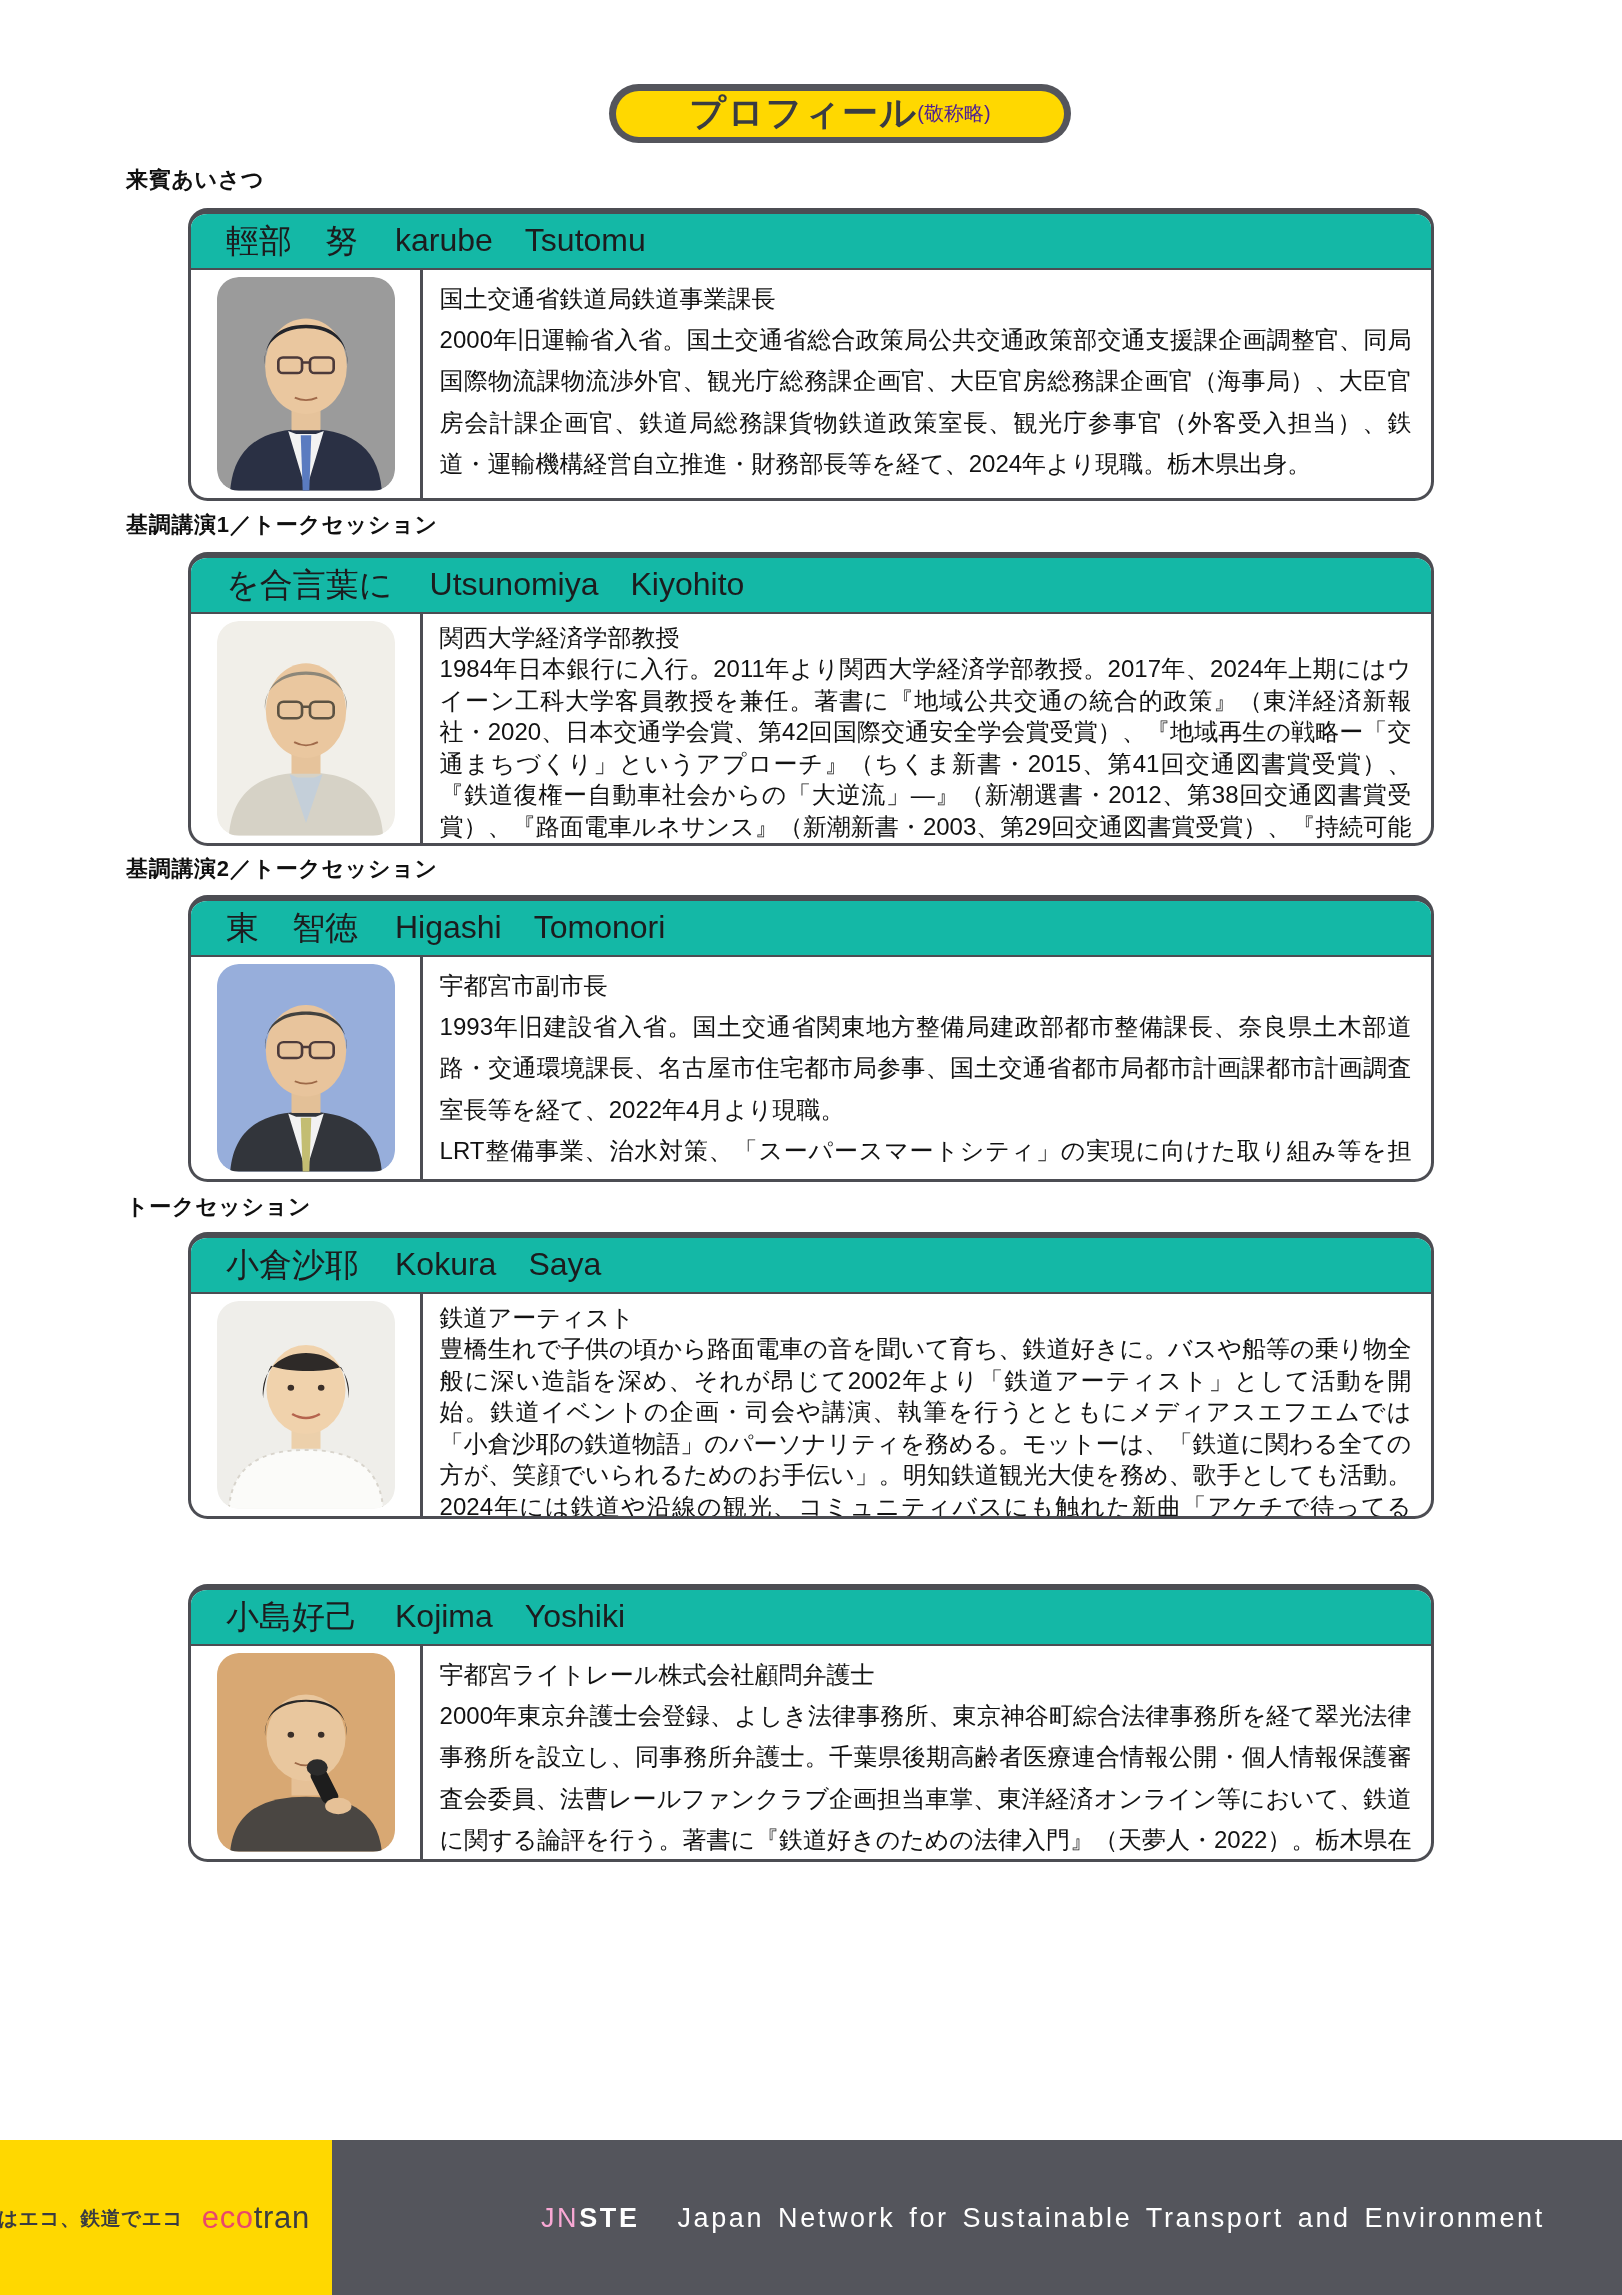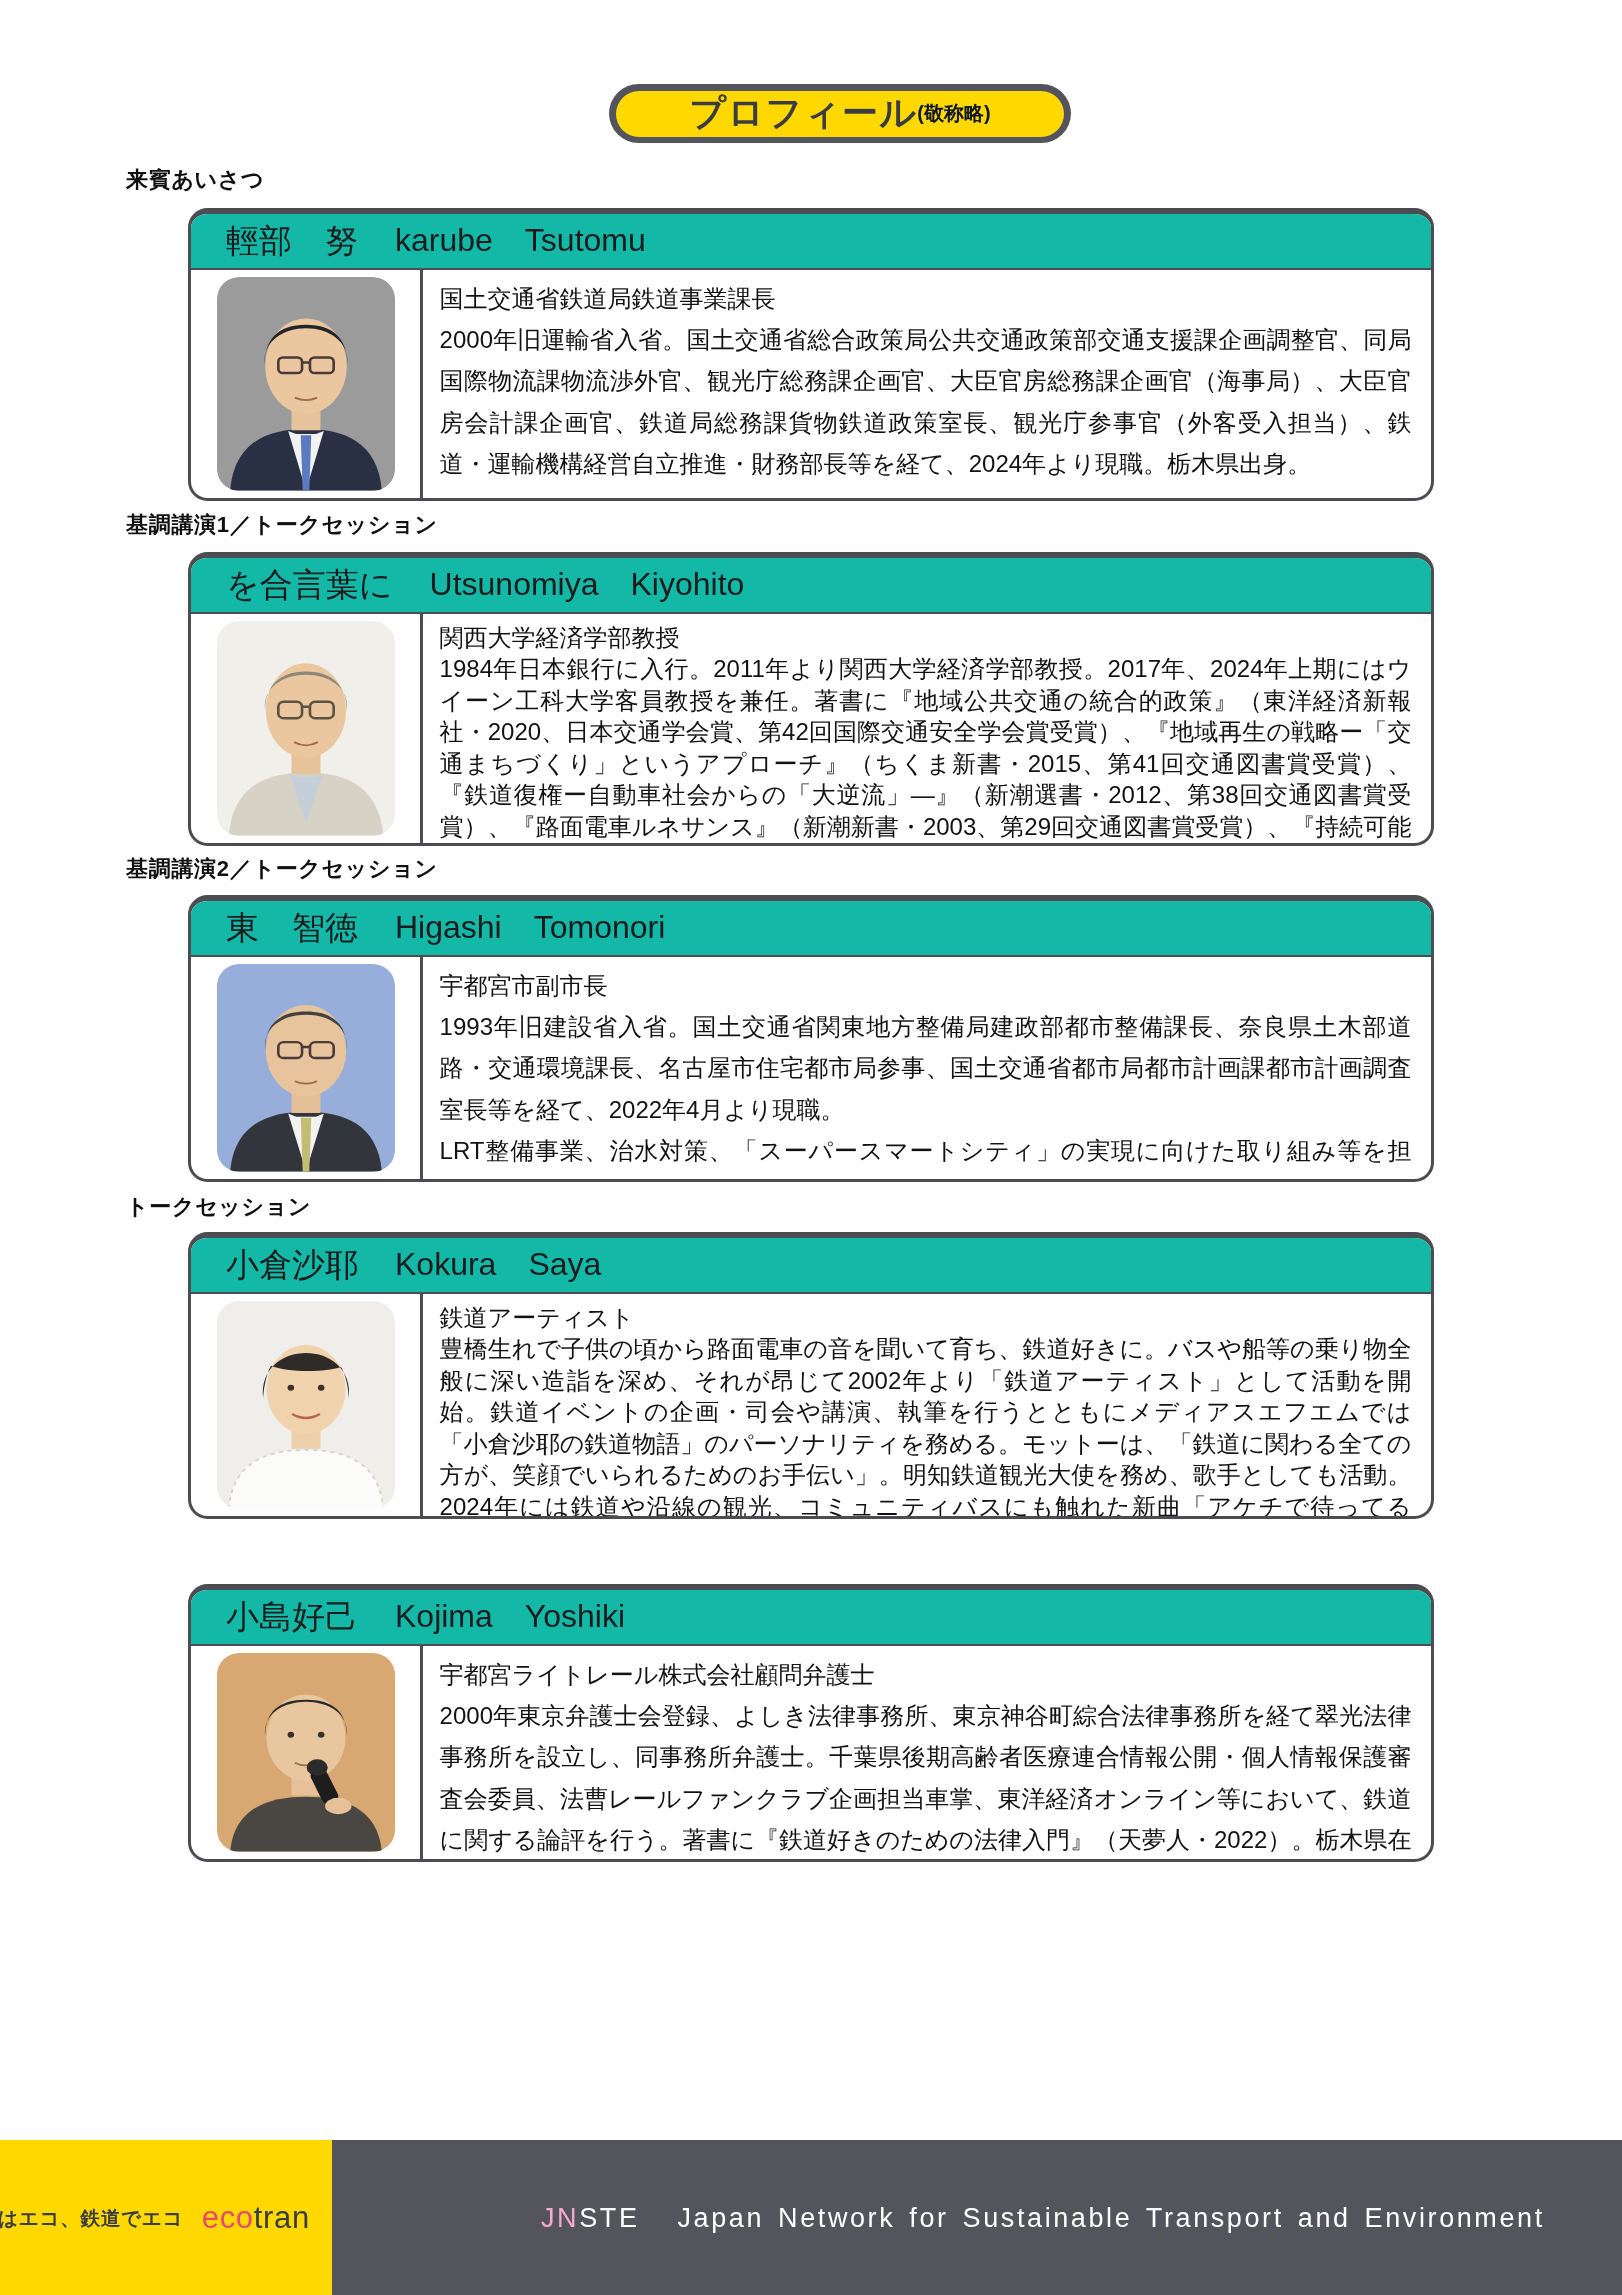--- a/index.html
+++ b/index.html
@@ -5,21 +5,21 @@
   html,body{margin:0;padding:0;}
   body{background:#e8e8e8;font-family:"Liberation Sans",sans-serif;}
   .page{position:relative;width:1623px;height:2295px;background:#ffffff;overflow:hidden;margin:0 auto;}
 
   
   .banner{position:absolute;left:609px;top:84px;width:462px;height:59px;
           background:#54555c;border-radius:33px;}
   .banner-pill{position:absolute;left:7.2px;top:6.5px;right:7.2px;bottom:6.5px;
           background:#ffd800;border-radius:25px;display:flex;align-items:center;justify-content:center;}
   .banner-title{font-size:36px;font-weight:700;color:#3a3c42;letter-spacing:1.3px;}
-  .banner-suffix{font-size:20px;font-weight:700;color:#0f172a;}
+  .banner-suffix{font-size:20px;font-weight:400;color:#4c1d95;}
 
   
   .section-label{position:absolute;left:126px;font-size:22px;font-weight:700;color:#101010;letter-spacing:0.7px;}
 
   
   .card{position:absolute;left:188px;width:1246px;background:#ffffff;
         border:3.9px solid #4c4d53;border-top-width:6.5px;border-radius:19.6px;
         overflow:hidden;box-sizing:border-box;}
   .card-header{height:54px;background:#14b8a6;border-bottom:2.6px solid #4c4d53;
         display:flex;align-items:center;padding-left:35px;gap:37px;}
@@ -43,21 +43,21 @@
   .bottom-bar{position:absolute;left:0;top:2140px;width:1623px;height:156px;display:flex;}
   .bar-left{width:332px;flex:0 0 332px;background:#ffd800;display:flex;align-items:center;
         justify-content:flex-end;gap:9.2px;padding-right:22px;box-sizing:border-box;}
   .slogan{font-size:19.6px;font-weight:700;color:#3a3c42;letter-spacing:0.7px;white-space:nowrap;}
   .brand{font-size:31px;font-weight:500;letter-spacing:0.7px;white-space:nowrap;}
   .brand .eco{color:#e9486b;}
   .brand .tran{color:#3a3c42;}
   .bar-right{flex:1;background:#54555c;display:flex;align-items:center;padding-left:209px;box-sizing:border-box;}
   .org-line{font-size:27px;letter-spacing:2.6px;white-space:nowrap;color:#ffffff;}
   .org-line .jn{color:#f9a8d4;text-align:right;}
-  .org-line .ste{color:#ffffff;}
+  .org-line .ste{color:#ffffff;font-weight:bold;}
   .org-line .org-name{margin-left:38px;word-spacing:3.9px;}
 
   svg text{font-family:"Liberation Sans",sans-serif;}
 </style>
 </head>
 <body>
 
 <div class="page">
 
   <div class="banner">

